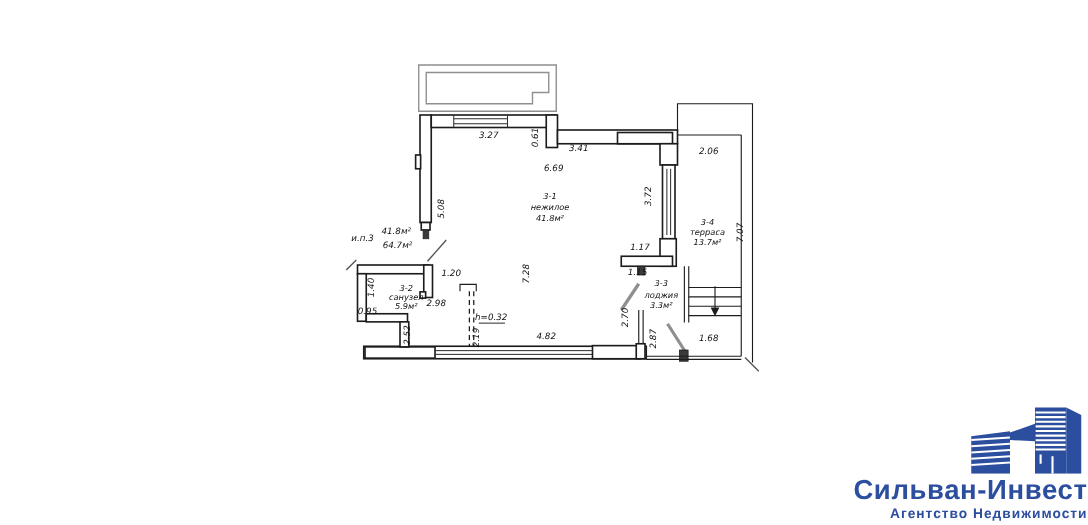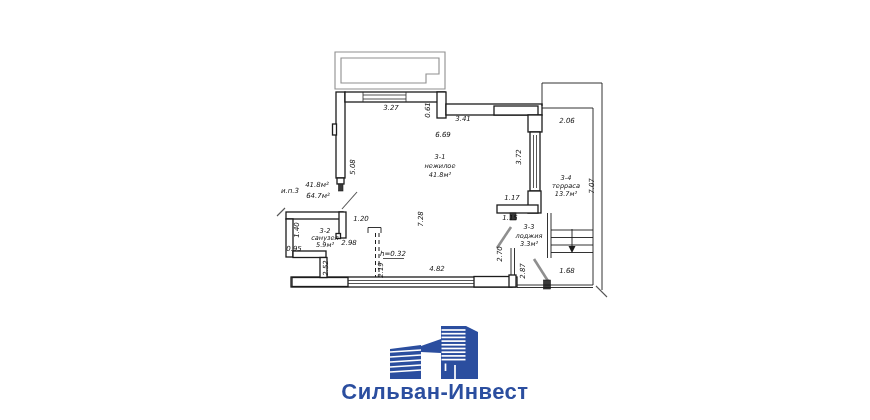--- a/index.html
+++ b/index.html
@@ -13,21 +13,21 @@
   .thin{stroke:#1c1c1c;stroke-width:0.9;fill:none;}
   .hair{stroke:#2a2a2a;stroke-width:0.8;fill:none;}
   .gray{stroke:#8f8f8f;stroke-width:1.1;fill:none;}
   .doorstroke{stroke:#8f8f8f;stroke-width:2.6;fill:none;}
   .swing{stroke:#555;stroke-width:1.1;fill:none;}
   .dash{stroke:#1c1c1c;stroke-width:1;fill:none;stroke-dasharray:4 3;}
   text.dim{font-family:"DejaVu Sans",sans-serif;font-style:italic;font-size:7px;fill:#111;text-anchor:middle;}
   text.room{font-family:"DejaVu Sans",sans-serif;font-style:italic;font-size:6.6px;fill:#111;text-anchor:middle;}
   .logo{
     position:absolute;left:0;top:321px;width:100%;
-    display:flex;flex-direction:column;align-items:center;
+    display:flex;flex-direction:column;align-items:flex-end;
   }
   .logo-title{
     font-family:"Liberation Sans","DejaVu Sans",sans-serif;
     font-weight:bold;font-size:22px;letter-spacing:0.5px;line-height:1;
     margin-top:2px;
   }
   .logo-sub{
     font-family:"Liberation Sans","DejaVu Sans",sans-serif;
     font-weight:bold;font-size:11px;letter-spacing:0.8px;line-height:1;
     margin-top:3px;
@@ -204,13 +204,14 @@
       <line x1="54.5" y1="27.5" x2="78.5" y2="27.5"></line>
       <line x1="54.5" y1="31.2" x2="78.5" y2="31.2"></line>
       <line x1="54.5" y1="34.9" x2="78.5" y2="34.9"></line>
       <line x1="54.5" y1="38.6" x2="78.5" y2="38.6"></line>
 
       <line x1="68" y1="44" x2="68" y2="58"></line>
       <line x1="58.5" y1="42.5" x2="58.5" y2="50"></line>
     </g>
   </svg>
   <div class="logo-title" style="color: rgb(43, 78, 159);">Сильван-Инвест</div>
+  <div class="logo-sub" style="color: rgb(43, 78, 159);">Агентство Недвижимости</div>
 </div>
 
 </body></html>

